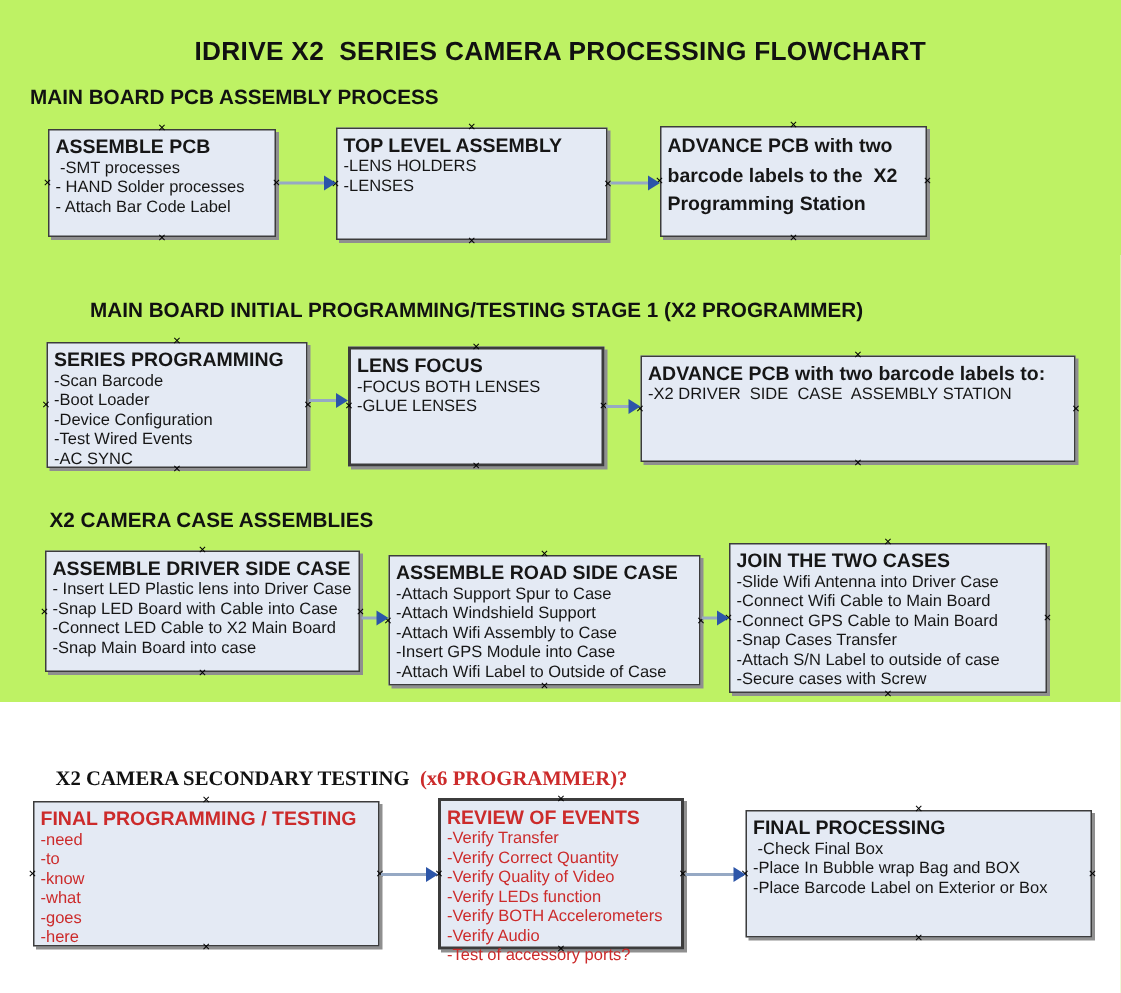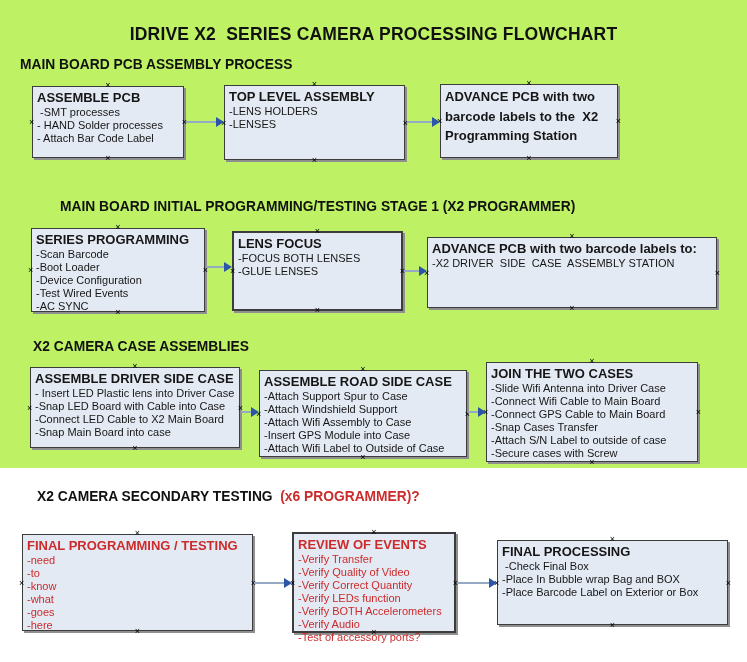--- a/index.html
+++ b/index.html
@@ -31,21 +31,21 @@
 </head>
 <body>
 
 <div class="canvas">
 
   <div class="title">IDRIVE X2  SERIES CAMERA PROCESSING FLOWCHART</div>
 
   <div class="sec-header" style="left:20px;top:57px;"><span>MAIN BOARD PCB ASSEMBLY PROCESS</span><span class="red-part"></span></div>
   <div class="sec-header" style="left:20px;top:199px;margin-left:40px;"><span>MAIN BOARD INITIAL PROGRAMMING/TESTING STAGE 1 (X2 PROGRAMMER)</span><span class="red-part"></span></div>
   <div class="sec-header" style="left:33px;top:339px;"><span>X2 CAMERA CASE ASSEMBLIES</span><span class="red-part"></span></div>
-  <div class="sec-header" style="left:37px;top:489px;"><span>X2 CAMERA SECONDARY TESTING  </span><span class="red-part">(x6 PROGRAMMER)?</span></div>
+  <div class="sec-header" style="left:37px;top:511px;font-family:Liberation Serif, serif;"><span>X2 CAMERA SECONDARY TESTING  </span><span class="red-part">(x6 PROGRAMMER)?</span></div>
 
   <div class="box" style="left:32px;top:86px;width:152px;height:72px;">
     <div class="bt">ASSEMBLE PCB</div>
     <div class="items">
         <div class="bi"> -SMT processes</div>
         <div class="bi">- HAND Solder processes</div>
         <div class="bi">- Attach Bar Code Label</div>
       </div>
   <span class="marker mk-t">×</span>
       <span class="marker mk-b">×</span>
@@ -163,22 +163,22 @@
       </div>
   <span class="marker mk-t">×</span>
       <span class="marker mk-b">×</span>
       <span class="marker mk-l">×</span>
       <span class="marker mk-r">×</span>
     </div>
   <div class="box thick red" style="left:292px;top:532px;width:164px;height:101px;">
     <div class="bt">REVIEW OF EVENTS</div>
     <div class="items">
         <div class="bi">-Verify Transfer</div>
+        <div class="bi">-Verify Correct Quantity</div>
         <div class="bi">-Verify Quality of Video</div>
-        <div class="bi">-Verify Correct Quantity</div>
         <div class="bi">-Verify LEDs function</div>
         <div class="bi">-Verify BOTH Accelerometers</div>
         <div class="bi">-Verify Audio</div>
         <div class="bi">-Test of accessory ports?</div>
       </div>
   <span class="marker mk-t">×</span>
       <span class="marker mk-b">×</span>
       <span class="marker mk-l">×</span>
       <span class="marker mk-r">×</span>
     </div>

